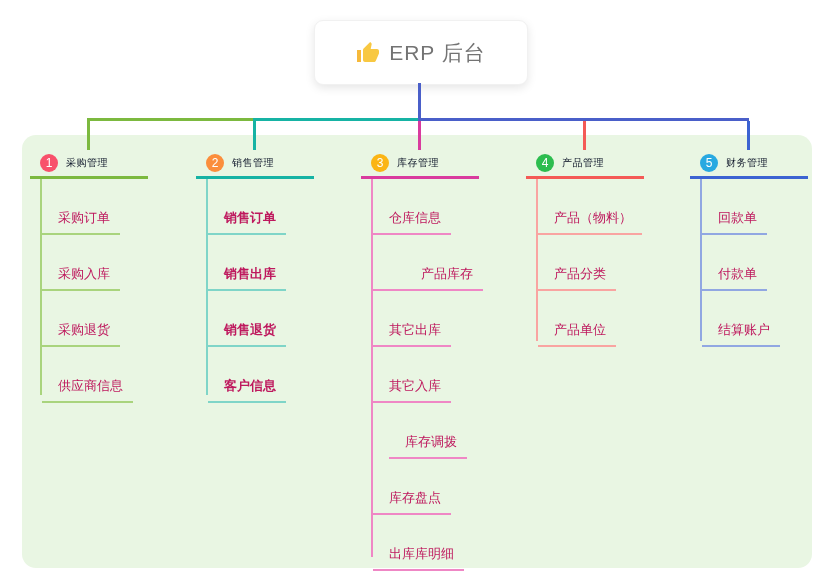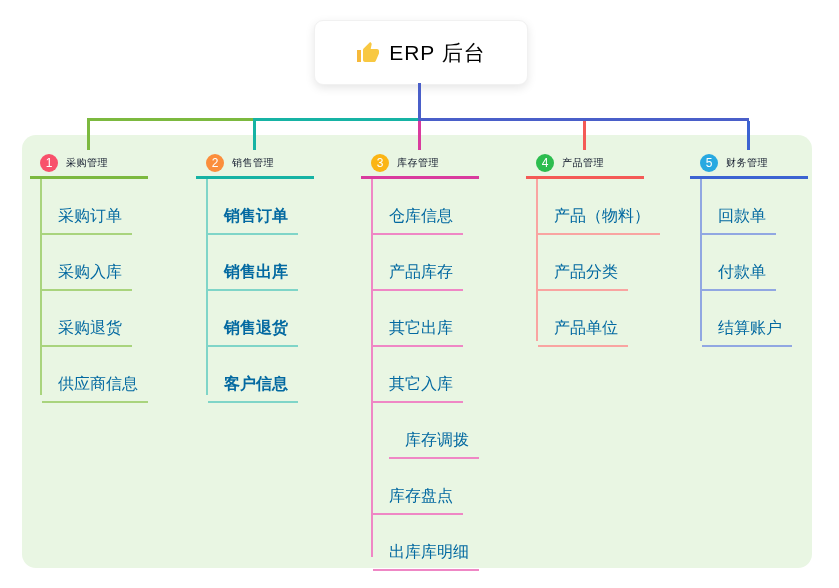--- a/index.html
+++ b/index.html
@@ -1,28 +1,28 @@
 <!DOCTYPE html>
 <html><head>
 <meta charset="utf-8">
 <style>
   html,body{margin:0;padding:0;background:#ffffff;}
   body{font-family:"Liberation Sans","DejaVu Sans",sans-serif;}
   #stage{position:relative;width:839px;height:588px;overflow:hidden;background:#ffffff;}
   .panel{position:absolute;left:22px;top:135px;width:790px;height:433px;background:#e9f6e3;border-radius:14px;}
   .line{position:absolute;}
   .root-card{position:absolute;left:314px;top:20px;width:212px;height:63px;background:#ffffff;border:1px solid #f1f1f1;border-radius:9px;box-shadow:0 3px 10px rgba(0,0,0,0.10);display:flex;align-items:center;justify-content:center;gap:9px;cursor:pointer;}
-  .root-title{font-size:21px;color:#000000;letter-spacing:1px;}
+  .root-title{font-size:21px;color:#737373;letter-spacing:1px;}
   .root-icon{width:24px;height:24px;display:inline-flex;}
   .branch-header{position:absolute;height:26px;display:flex;align-items:center;padding-left:10px;box-sizing:content-box;cursor:pointer;}
   .badge{width:18px;height:18px;border-radius:50%;color:#ffffff;font-size:12px;line-height:18px;text-align:center;margin-right:8px;flex:0 0 auto;}
   .branch-label{font-size:10px;color:#0f172a;white-space:nowrap;letter-spacing:0.5px;}
   .children{position:absolute;}
   .child-row{height:54px;width:fit-content;display:flex;align-items:flex-end;}
-  .child-text{font-size:16px;color:#0369a1;white-space:nowrap;padding:0 10px 6px 16px;}
+  .child-text{font-size:13px;color:#be185d;white-space:nowrap;padding:0 10px 6px 16px;}
 </style>
 </head>
 <body>
 
 <div id="stage">
   <div class="panel"></div>
 
   <div class="root-card">
     <span class="root-icon">
       <svg viewBox="0 0 24 24" width="24" height="24">
@@ -82,21 +82,21 @@
         </div>
       </div>
       <div class="branch-header" style="left: 361px; top: 150px; width: 108px; border-bottom: 3px solid rgb(217, 59, 158);">
         <span class="badge" style="background: rgb(251, 181, 21);">3</span>
         <span class="branch-label">库存管理</span>
       </div>
       <div class="children" style="left: 371px; top: 179px; height: 378px; border-left: 2px solid rgb(239, 135, 197);">
         <div class="child-row" style="border-bottom: 2px solid rgb(239, 135, 197);">
           <span class="child-text">仓库信息</span>
         </div>
-        <div class="child-row" style="border-bottom: 2px solid rgb(239, 135, 197);">
+        <div class="child-row" style="border-bottom: 2px solid rgb(239, 135, 197); padding-left: 32px;">
           <span class="child-text">产品库存</span>
         </div>
         <div class="child-row" style="border-bottom: 2px solid rgb(239, 135, 197);">
           <span class="child-text">其它出库</span>
         </div>
         <div class="child-row" style="border-bottom: 2px solid rgb(239, 135, 197);">
           <span class="child-text">其它入库</span>
         </div>
         <div class="child-row" style="border-bottom: 2px solid rgb(239, 135, 197); margin-left: 16px;">
           <span class="child-text">库存调拨</span>

